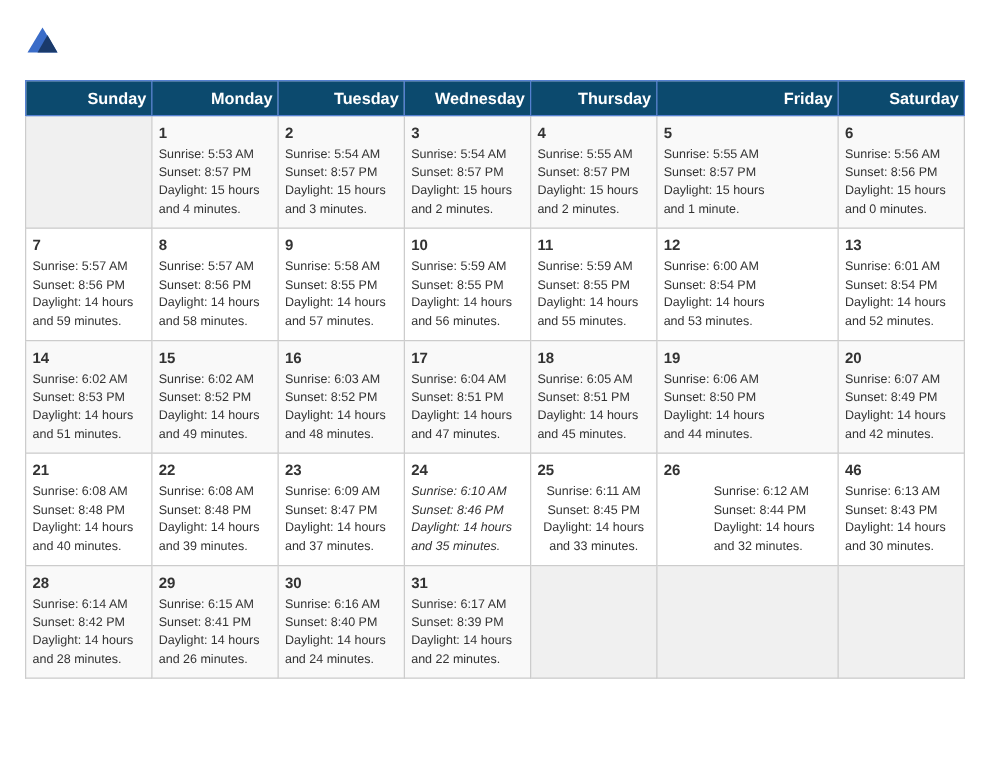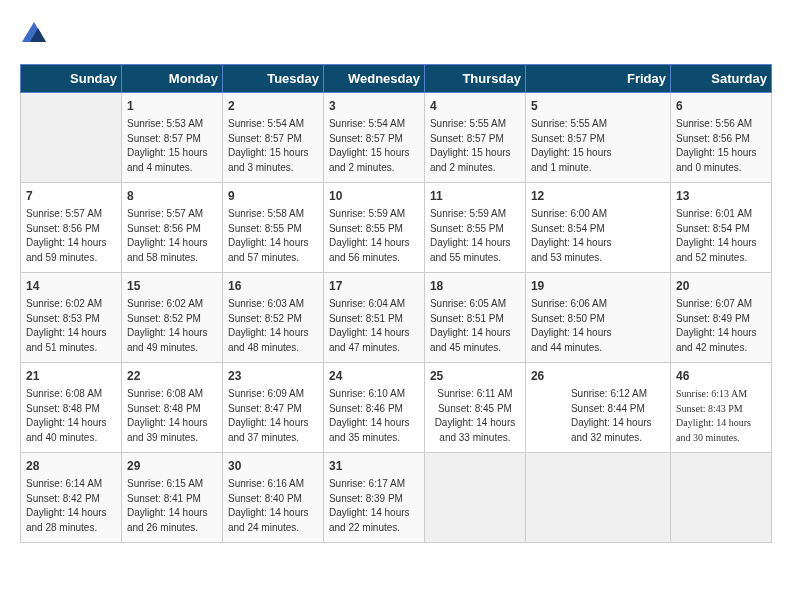--- a/index.html
+++ b/index.html
@@ -287,42 +287,42 @@
         </td>
         <td>
           <span class="day-number">23</span>
           <div class="cell-content" style="white-space: pre-line;">Sunrise: 6:09 AM
 Sunset: 8:47 PM
 Daylight: 14 hours
 and 37 minutes.</div>
         </td>
         <td>
           <span class="day-number">24</span>
-          <div class="cell-content" style="white-space: pre-line;">Sunrise: 6:10 AM
+          <div class="cell-content" style="white-space: pre-line; font-style: italic;">Sunrise: 6:10 AM
 Sunset: 8:46 PM
 Daylight: 14 hours
 and 35 minutes.</div>
         </td>
         <td>
           <span class="day-number">25</span>
           <div class="cell-content" style="white-space: pre-line; text-align: center;">Sunrise: 6:11 AM
 Sunset: 8:45 PM
 Daylight: 14 hours
 and 33 minutes.</div>
         </td>
         <td>
           <span class="day-number">26</span>
           <div class="cell-content" style="white-space: pre-line; margin-left: 40px;">Sunrise: 6:12 AM
 Sunset: 8:44 PM
 Daylight: 14 hours
 and 32 minutes.</div>
         </td>
         <td>
           <span class="day-number">46</span>
-          <div class="cell-content" style="white-space: pre-line; font-family: Liberation Serif, serif;">Sunrise: 6:13 AM
+          <div class="cell-content" style="white-space: pre-line;">Sunrise: 6:13 AM
 Sunset: 8:43 PM
 Daylight: 14 hours
 and 30 minutes.</div>
         </td>
       </tr>
       <tr>
         <td>
           <span class="day-number">28</span>
           <div class="cell-content" style="white-space: pre-line;">Sunrise: 6:14 AM
 Sunset: 8:42 PM

